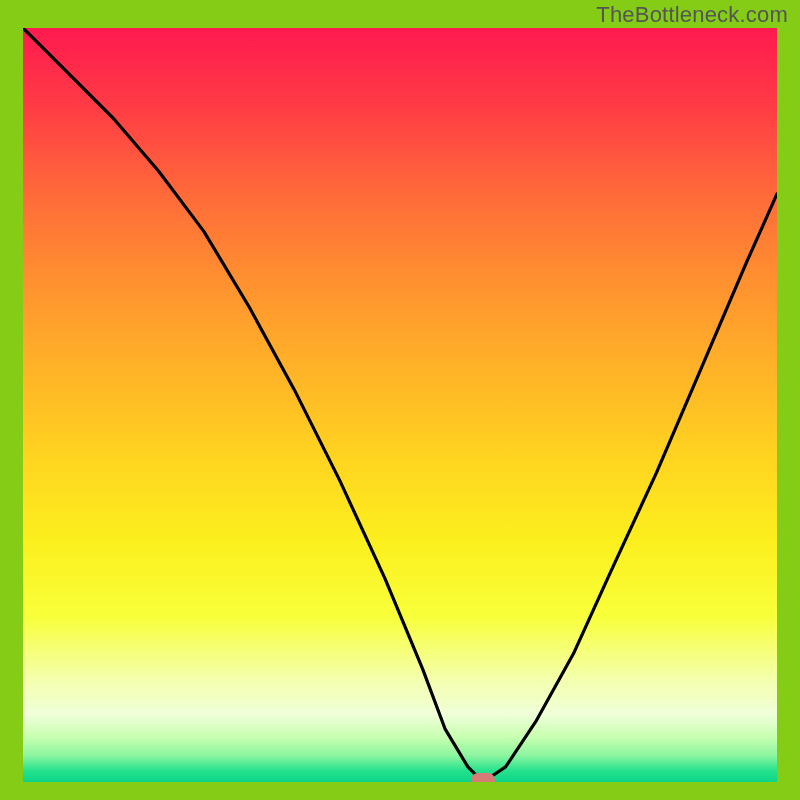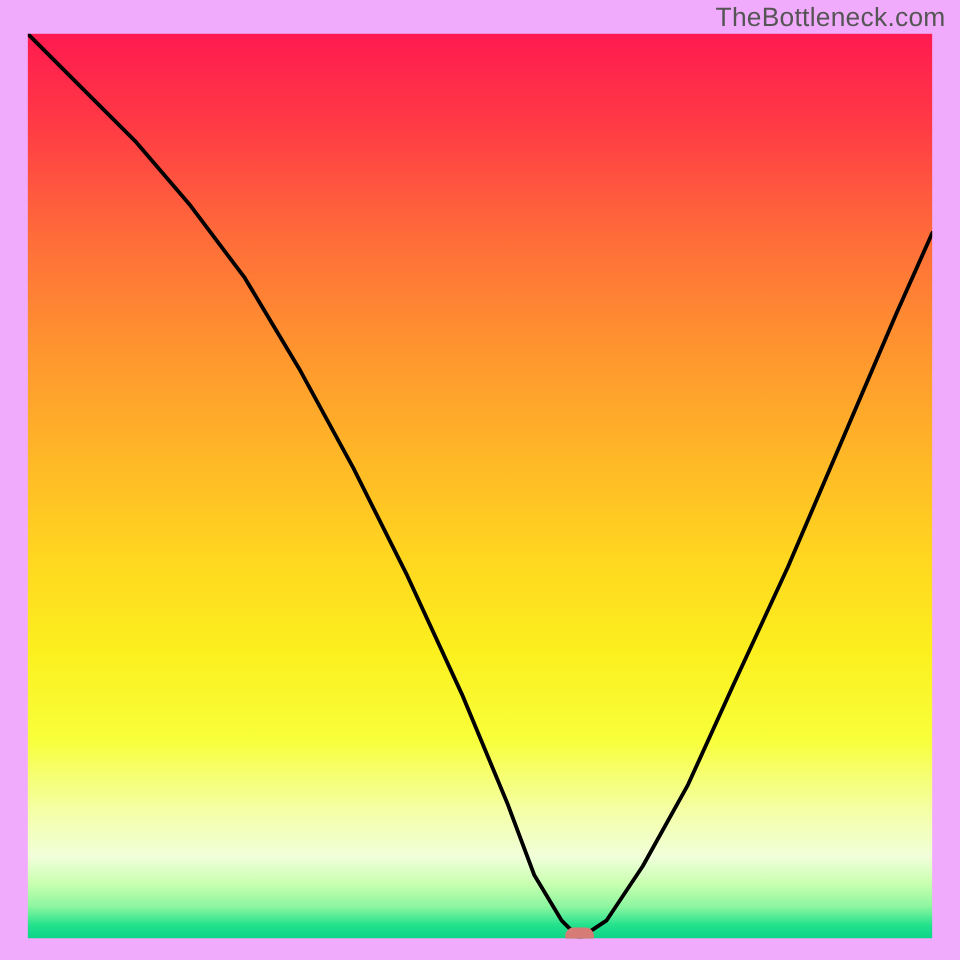--- a/index.html
+++ b/index.html
@@ -8,21 +8,21 @@
     width: 800px;
     height: 800px;
     background: #000;
     overflow: hidden;
     font-family: Arial, Helvetica, sans-serif;
   }
   .frame {
     position: relative;
     width: 800px;
     height: 800px;
-    background: #f0abfc;
+    background: #84cc16;
   }
   .watermark {
     position: absolute;
     top: 2px;
     right: 12px;
     color: #555;
     font-size: 22px;
     font-weight: 500;
     letter-spacing: 0.2px;
     z-index: 10;

